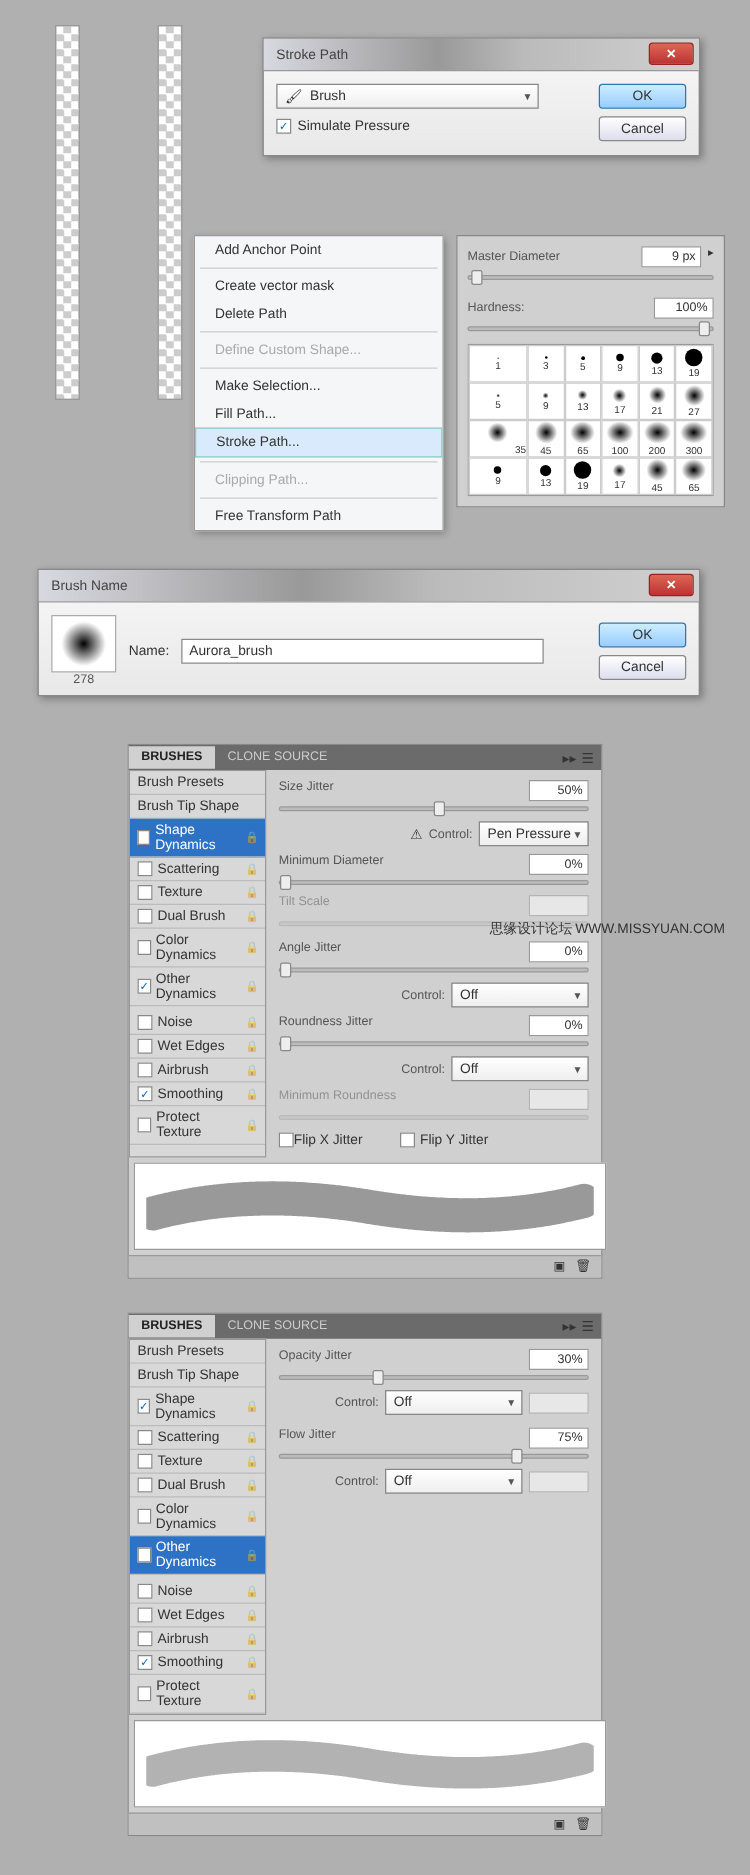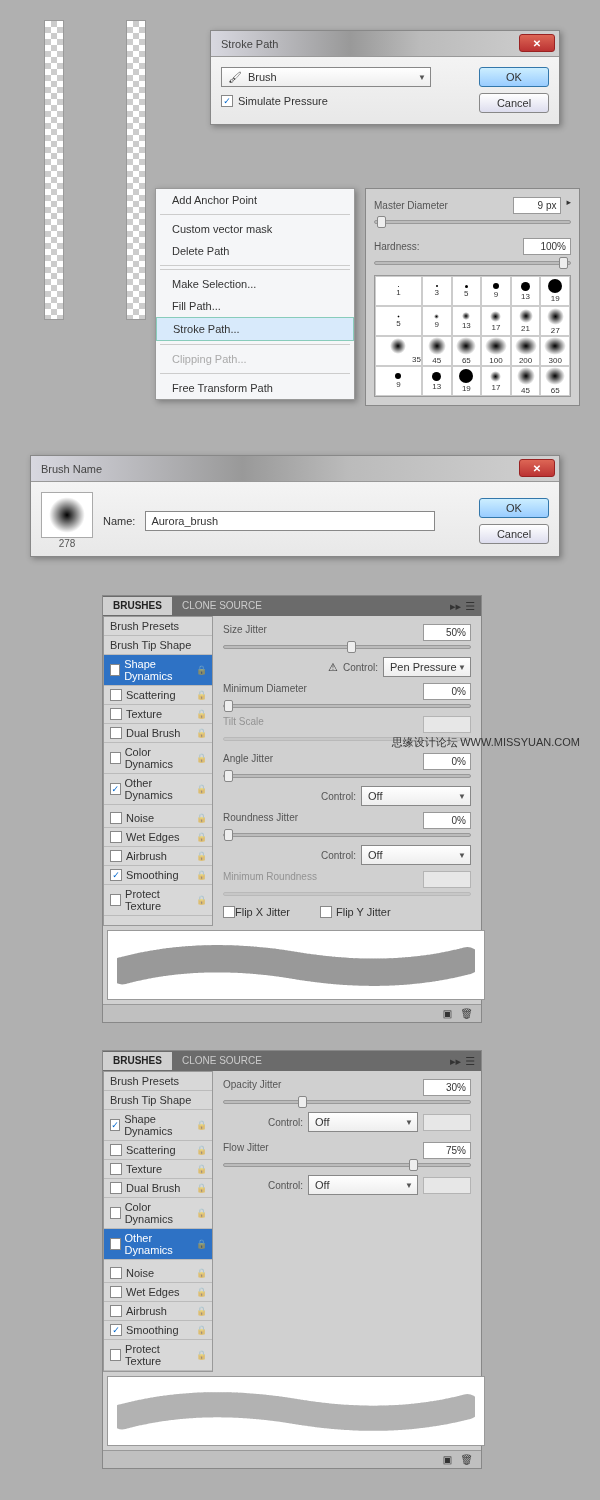--- a/index.html
+++ b/index.html
@@ -68,23 +68,24 @@
   <div style="display:flex;flex-direction:column;gap:6px">
    <div class="winbtn hl">OK</div>
    <div class="winbtn">Cancel</div>
   </div>
  </div>
 </div>
 
 <div class="abs ctxmenu" style="left:155px;top:188px;width:200px">
  <div class="ctxitem">Add Anchor Point</div>
  <div class="sep"></div>
- <div class="ctxitem">Custom vector mask</div>
+ <div class="ctxitem">Create vector mask</div>
  <div class="ctxitem">Delete Path</div>
  <div class="sep"></div>
+ <div class="ctxitem dis">Define Custom Shape...</div>
  <div class="sep"></div>
  <div class="ctxitem">Make Selection...</div>
  <div class="ctxitem">Fill Path...</div>
  <div class="ctxitem sel">Stroke Path...</div>
  <div class="sep"></div>
  <div class="ctxitem dis">Clipping Path...</div>
  <div class="sep"></div>
  <div class="ctxitem">Free Transform Path</div>
 </div>
 

